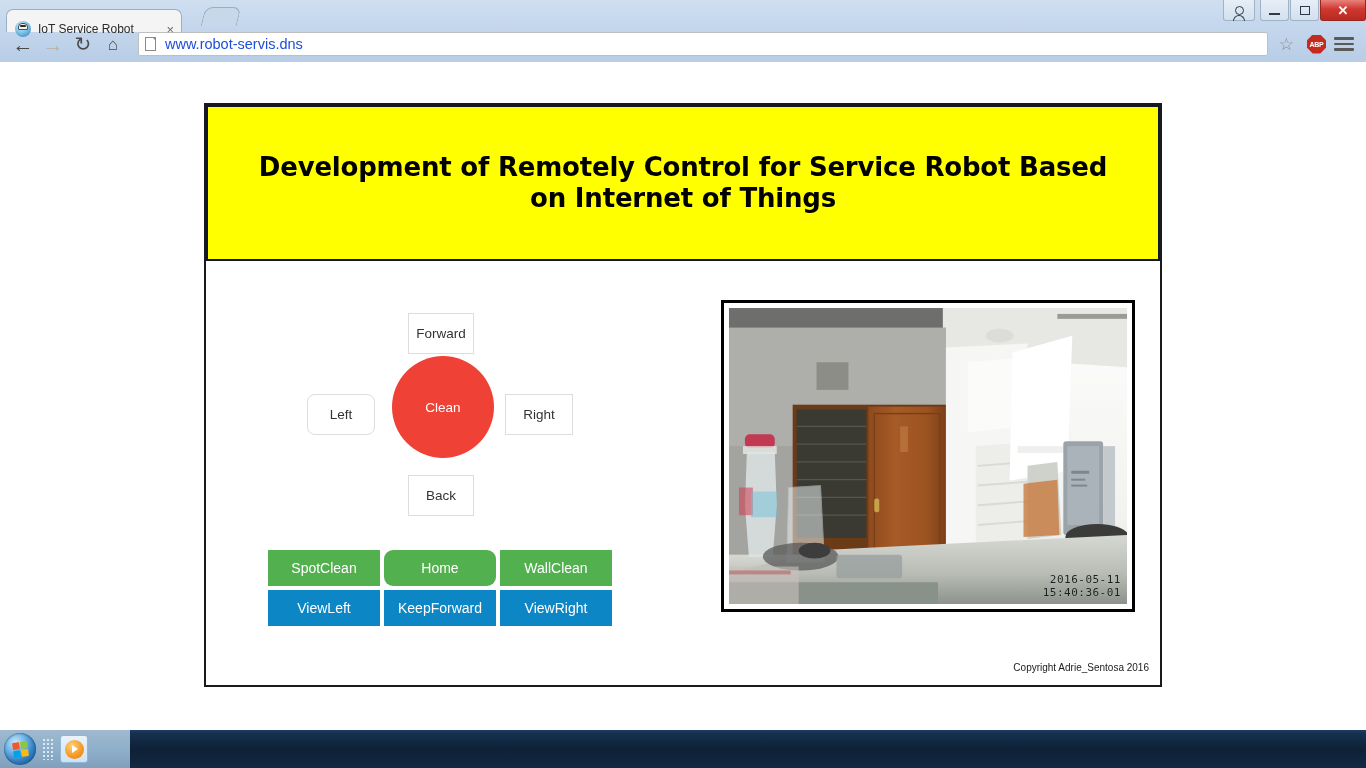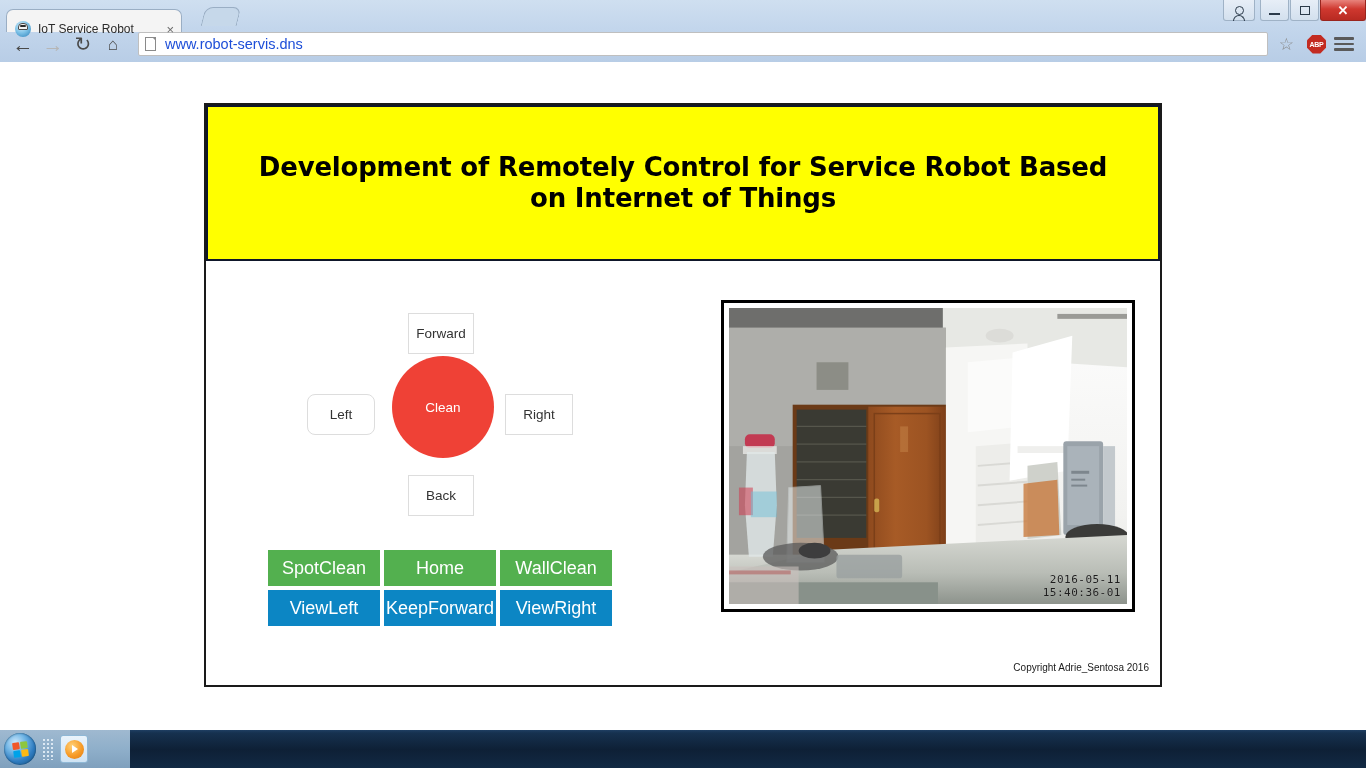--- a/index.html
+++ b/index.html
@@ -292,21 +292,21 @@
     display: grid;
     grid-template-columns: 112px 112px 112px;
     grid-template-rows: 36px 36px;
     gap: 4px 4px;
   }
   .abtn {
     display: flex;
     align-items: center;
     justify-content: center;
     color: #ffffff;
-    font-size: 18px;
+    font-size: 14px;
     cursor: pointer;
     border: none;
     font-family: "Liberation Sans", sans-serif;
   }
 
   
   .camera-frame {
     position: absolute;
     left: 515px;
     top: 39px;
@@ -481,21 +481,21 @@
       <div class="dpad">
         <div class="dbtn dbtn-forward">Forward</div>
         <div class="dbtn dbtn-left">Left</div>
         <div class="dbtn dbtn-right">Right</div>
         <div class="dbtn dbtn-back">Back</div>
         <div class="clean-circle">Clean</div>
       </div>
 
       <div class="action-grid">
         <div class="abtn" style="background: rgb(83, 176, 79);">SpotClean</div>
-        <div class="abtn" style="background: rgb(83, 176, 79);">Home</div>
+        <div class="abtn" style="background: rgb(83, 176, 79); border-radius: 9px;">Home</div>
         <div class="abtn" style="background: rgb(83, 176, 79);">WallClean</div>
         <div class="abtn" style="background: rgb(12, 134, 196);">ViewLeft</div>
         <div class="abtn" style="background: rgb(12, 134, 196);">KeepForward</div>
         <div class="abtn" style="background: rgb(12, 134, 196);">ViewRight</div>
       </div>
 
       <div class="camera-frame">
         <div class="camera-img">
           <svg width="100%" height="100%" viewBox="0 0 400 300" preserveAspectRatio="none">
             <defs>

